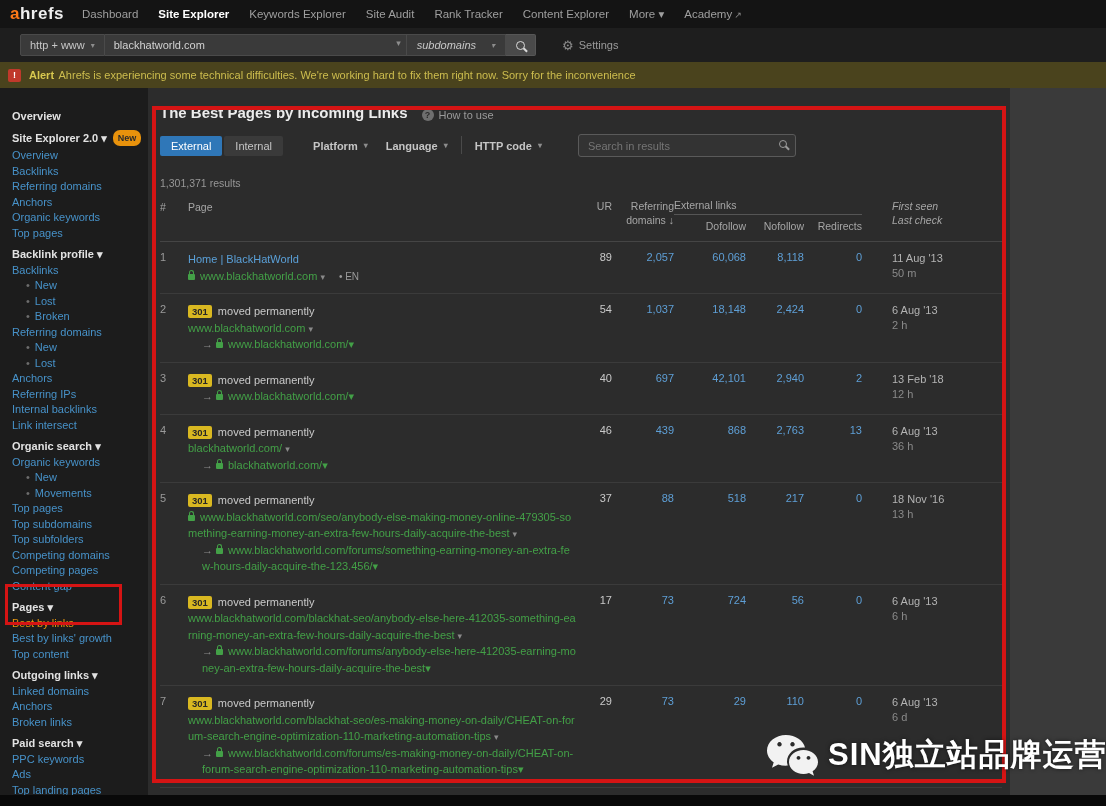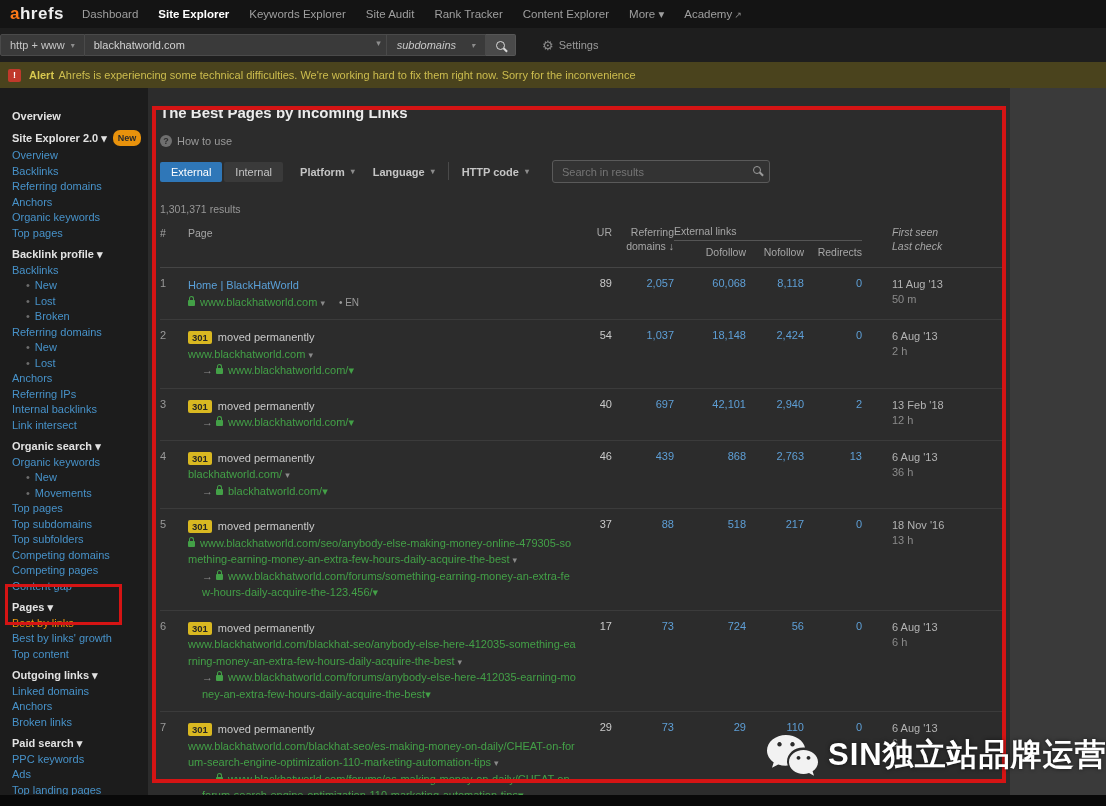--- a/index.html
+++ b/index.html
@@ -10,21 +10,21 @@
   .navbar { position:absolute; left:0; top:0; width:1106px; height:28px; background:#141414;
             display:flex; align-items:center; gap:0; padding-left:10px; }
   .logo { font-size:17px; font-weight:bold; color:#eee; letter-spacing:.5px; margin-right:18px; }
   .logo .logo-a { color:#ff7a18; }
   .nav-item { color:#9f9f9f; font-size:11.5px; margin-right:20px; cursor:pointer; white-space:nowrap; }
   .nav-item.active { color:#fff; font-weight:bold; }
   .nav-item .ext { font-size:9px; color:#8a8a8a; margin-left:2px; }
 
   
   .searchrow { position:absolute; left:0; top:28px; width:1106px; height:34px; background:#1e1e1e;
-               display:flex; align-items:center; padding-left:0; }
+               display:flex; align-items:center; padding-left:20px; }
   .mode-select { background:#3a3a3a; color:#c7c7c7; font-size:11px; height:22px; display:flex;
                  align-items:center; gap:6px; padding:0 9px; border-radius:2px 0 0 2px; border:1px solid #4a4a4a; }
   .target-input-wrap { position:relative; width:302px; height:22px; }
   .target-input { width:100%; height:100%; background:#3a3a3a; border:1px solid #4a4a4a; border-left:none;
                   color:#d2d2d2; font-size:11px; padding:0 18px 0 9px; outline:none; }
   .target-caret { position:absolute; right:6px; top:4px; color:#8d8d8d; font-size:9px; }
   .scope-select { background:#3a3a3a; color:#c7c7c7; font-size:11px; font-style:italic; height:22px;
                   display:flex; align-items:center; gap:15px; padding:0 10px; border:1px solid #4a4a4a;
                   border-left:none; min-width:88px; }
   .search-btn { width:30px; height:22px; background:#4a4a4a; border:1px solid #565656; border-left:none;
@@ -50,27 +50,27 @@
 
   
   .sb-heading { color:#e2e2e2; font-weight:bold; margin:7px 0 3px 0; line-height:14px; display:flex; align-items:center; gap:6px; }
   .sb-link { color:#4792c9; margin:0 0 2.5px 0; line-height:13px; cursor:pointer; }
   .sb-sub { color:#4792c9; margin:0 0 2.5px 14px; line-height:13px; cursor:pointer; }
   .sb-sub::before { content:'•'; color:#6d6d6d; margin-right:5px; }
   .sb-active { color:#e5960f; margin:0 0 2.5px 0; line-height:13px; cursor:pointer; }
   .new-badge { background:#e8920c; color:#2a2a2a; font-size:9px; font-weight:bold; padding:1px 5px; border-radius:7px; }
 
   
-  .page-title-row { display:flex; align-items:flex-start; gap:14px;flex-direction:column; }
+  .page-title-row { display:flex; align-items:flex-end; gap:14px; }
   .page-title { font-size:15px; font-weight:bold; color:#ececec; }
   .howto { color:#9a9a9a; font-size:11px; display:flex; align-items:center; gap:5px; }
   .qmark { display:inline-flex; width:12px; height:12px; border-radius:50%; background:#6f6f6f; color:#2c2c2c;
            font-size:9px; font-weight:bold; align-items:center; justify-content:center; }
 
-  .filterbar { display:flex; align-items:center; margin-top:13px; gap:8px; }
+  .filterbar { display:flex; align-items:center; margin-top:13px; gap:21px; }
   .tab { font-size:11px; padding:4px 11px; border-radius:2px; cursor:pointer; }
   .tab.active { background:#2f77b8; color:#fff; }
   .tab.inactive { background:#3a3a3a; color:#c5c5c5; }
   .fdrop { font-size:11px; color:#c5c5c5; padding:4px 9px; display:flex; gap:6px; align-items:center; cursor:pointer; }
   .fdrop .caret, .mode-select .caret, .scope-select .caret { font-size:8px; color:#8d8d8d; }
   .fsep { width:1px; height:18px; background:#4a4a4a; margin:0 4px; }
   .fsearch { position:relative; margin-left:6px; }
   .fsearch input { width:218px; height:23px; background:#333; border:1px solid #5a5a5a; border-radius:3px;
                    color:#bbb; font-size:11px; padding:0 24px 0 9px; outline:none; }
   .fsearch .mag { position:absolute; right:9px; top:6px; width:8px; height:8px; border-color:#9a9a9a; }

